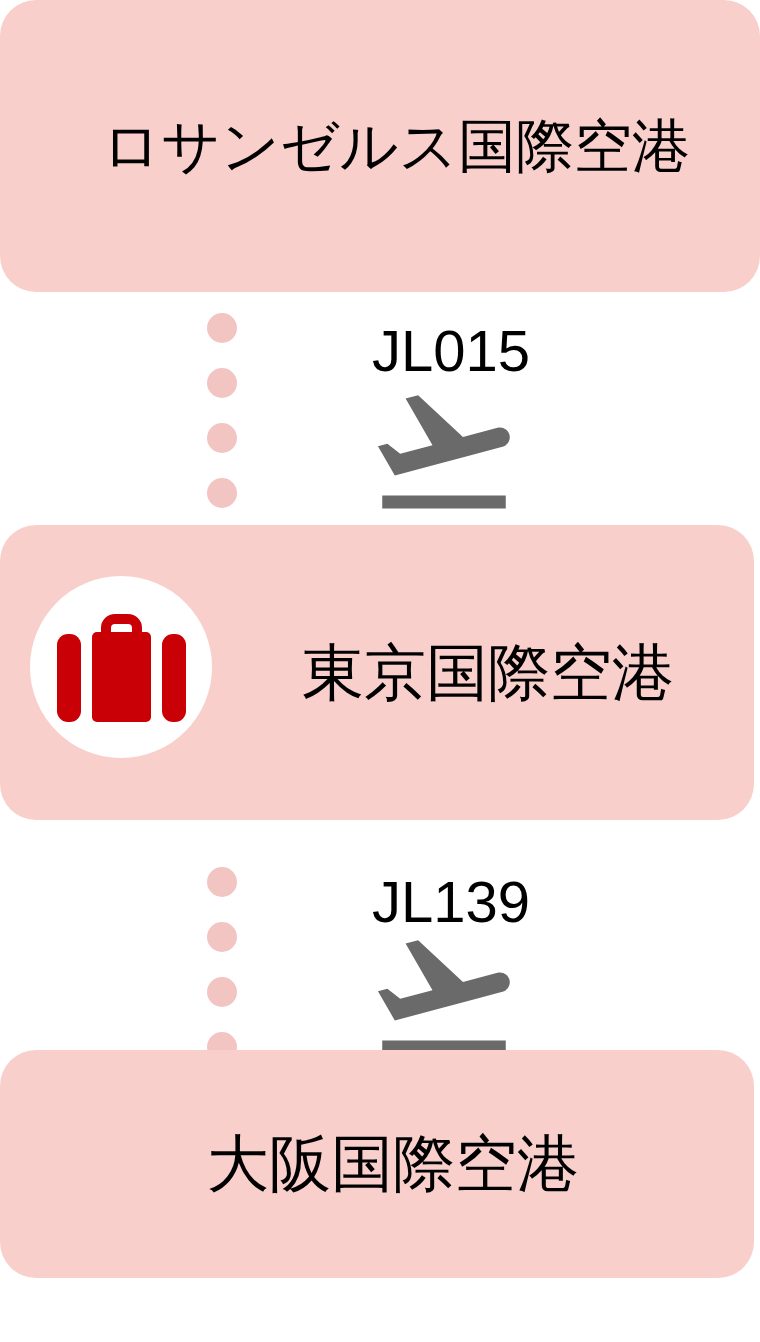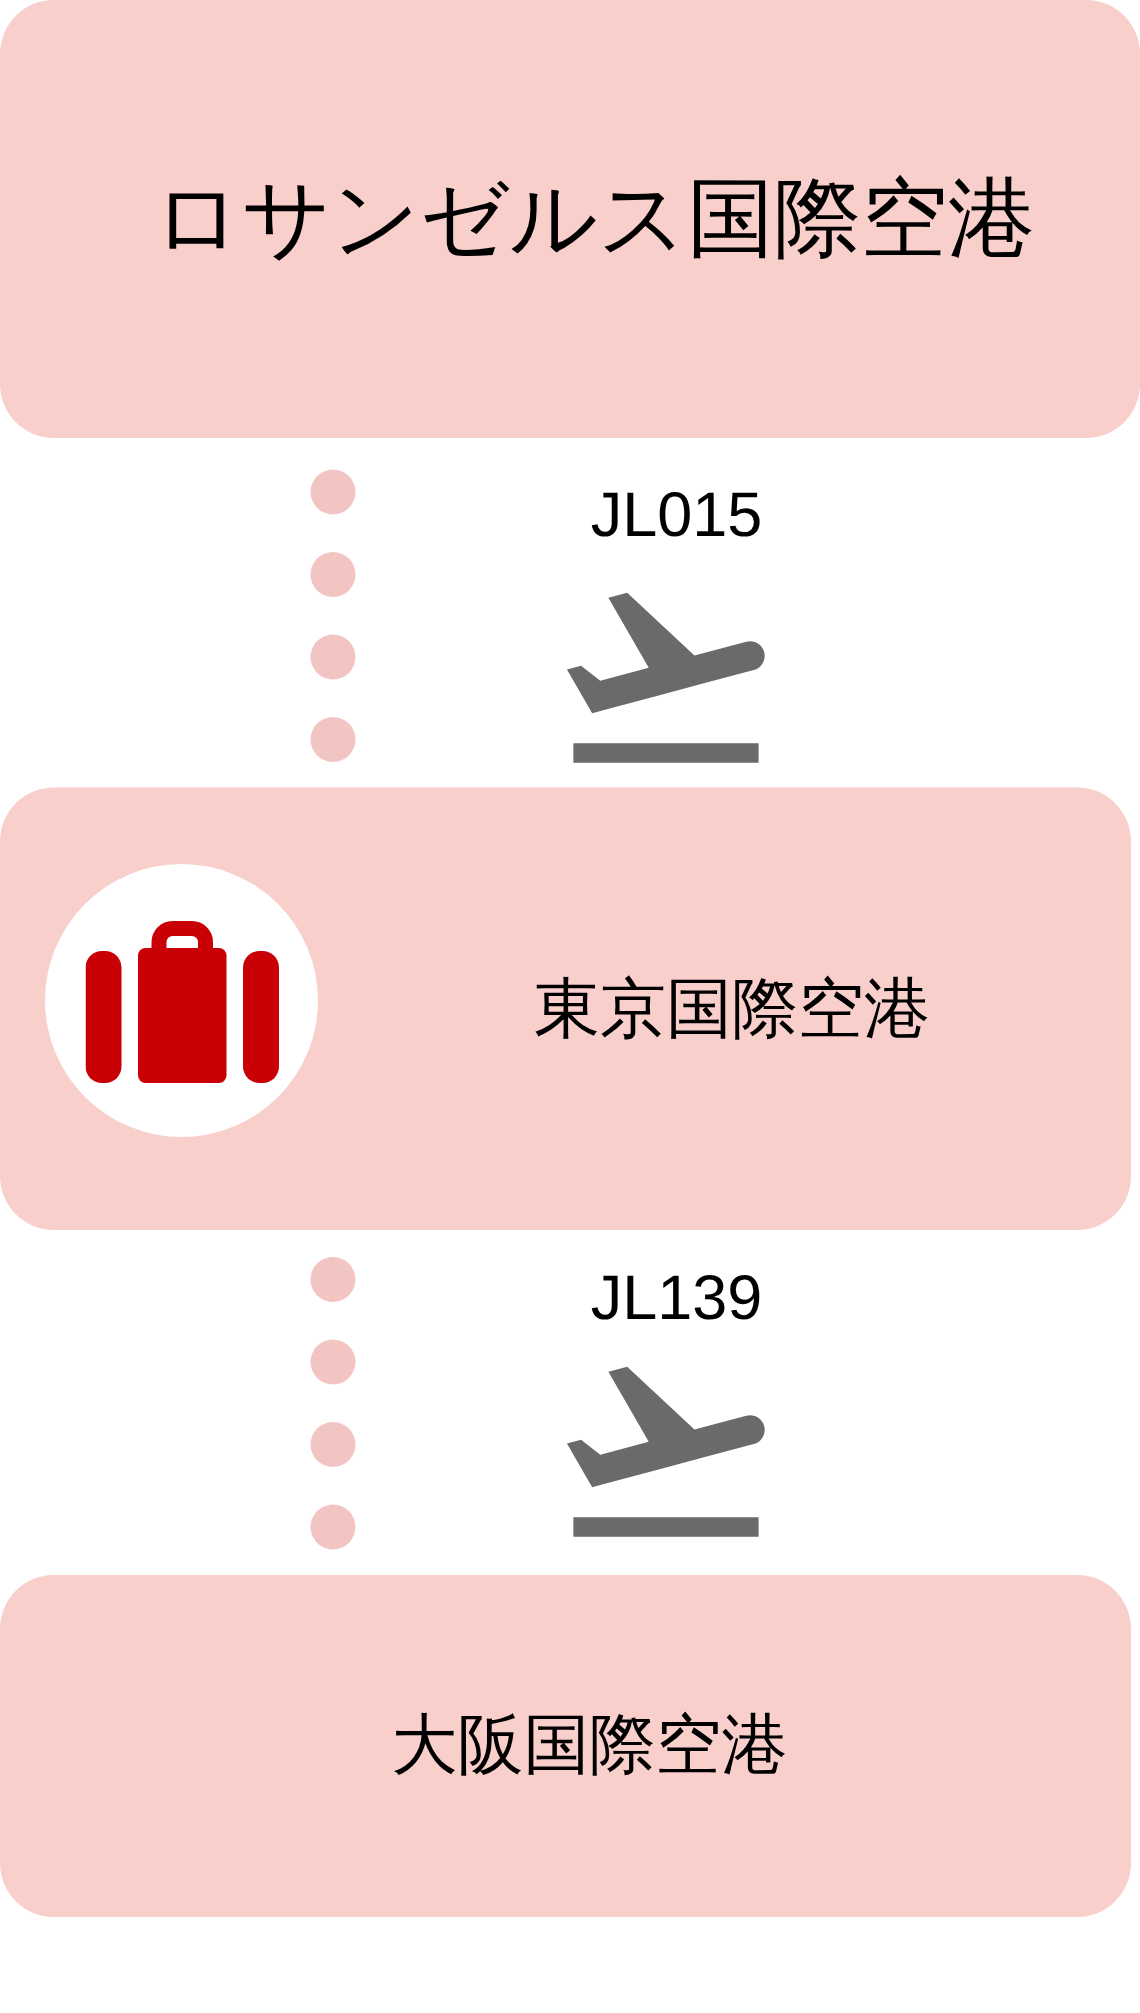--- a/index.html
+++ b/index.html
@@ -28,59 +28,59 @@
     position: absolute;
     left: 0; right: 0;
     top: 50%;
     transform: translateY(-50%);
     text-align: center;
     font-weight: 500;
     color: var(--text, #000000);
     padding-left: 32px;
   }
   .box-top .airport-title { font-size: 58px; line-height: 1.2; }
-  .airport-title.two { font-size: 44px; line-height: 82px; }
+  .airport-title.two { font-size: 62px; line-height: 82px; }
   .box-mid .airport-title { left: 190px; right: 0; }
 
   
   .badge-circle {
     position: absolute;
     left: 30px; top: 51px;
     width: 182px; height: 182px;
     border-radius: 50%;
     background: var(--icon-circle-bg, #ffffff);
     display: flex; align-items: center; justify-content: center;
     color: var(--baggage-red, #c90005);
   }
   .baggage-icon { width: 129px; height: 108px; display: block; margin-top: 2px; }
 
   
   .segment { position: absolute; left: 0; width: 760px; }
   .seg1 { top: 292px; height: 233px; }
-  .seg2 { top: 820px; height: 264px; }
+  .seg2 { top: 849px; height: 264px; }
 
   .dots {
     position: absolute;
     left: 207px;
     display: flex; flex-direction: column; gap: 25px;
   }
   .seg1 .dots { top: 21px; }
   .seg2 .dots { top: 18px; }
   .dot {
     width: 30px; height: 30px;
     border-radius: 50%;
     background: var(--dot, #f3c5c2);
   }
 
   .flight-no {
     position: absolute;
     left: 331px;
     width: 240px;
     text-align: center;
-    font-size: 42px;
+    font-size: 58px;
     font-weight: 500;
     line-height: 1;
     color: var(--text, #000000);
   }
   .seg1 .flight-no { top: 30px; }
   .seg2 .flight-no { top: 24px; }
 
   .plane-icon {
     position: absolute;
     left: 366px;

